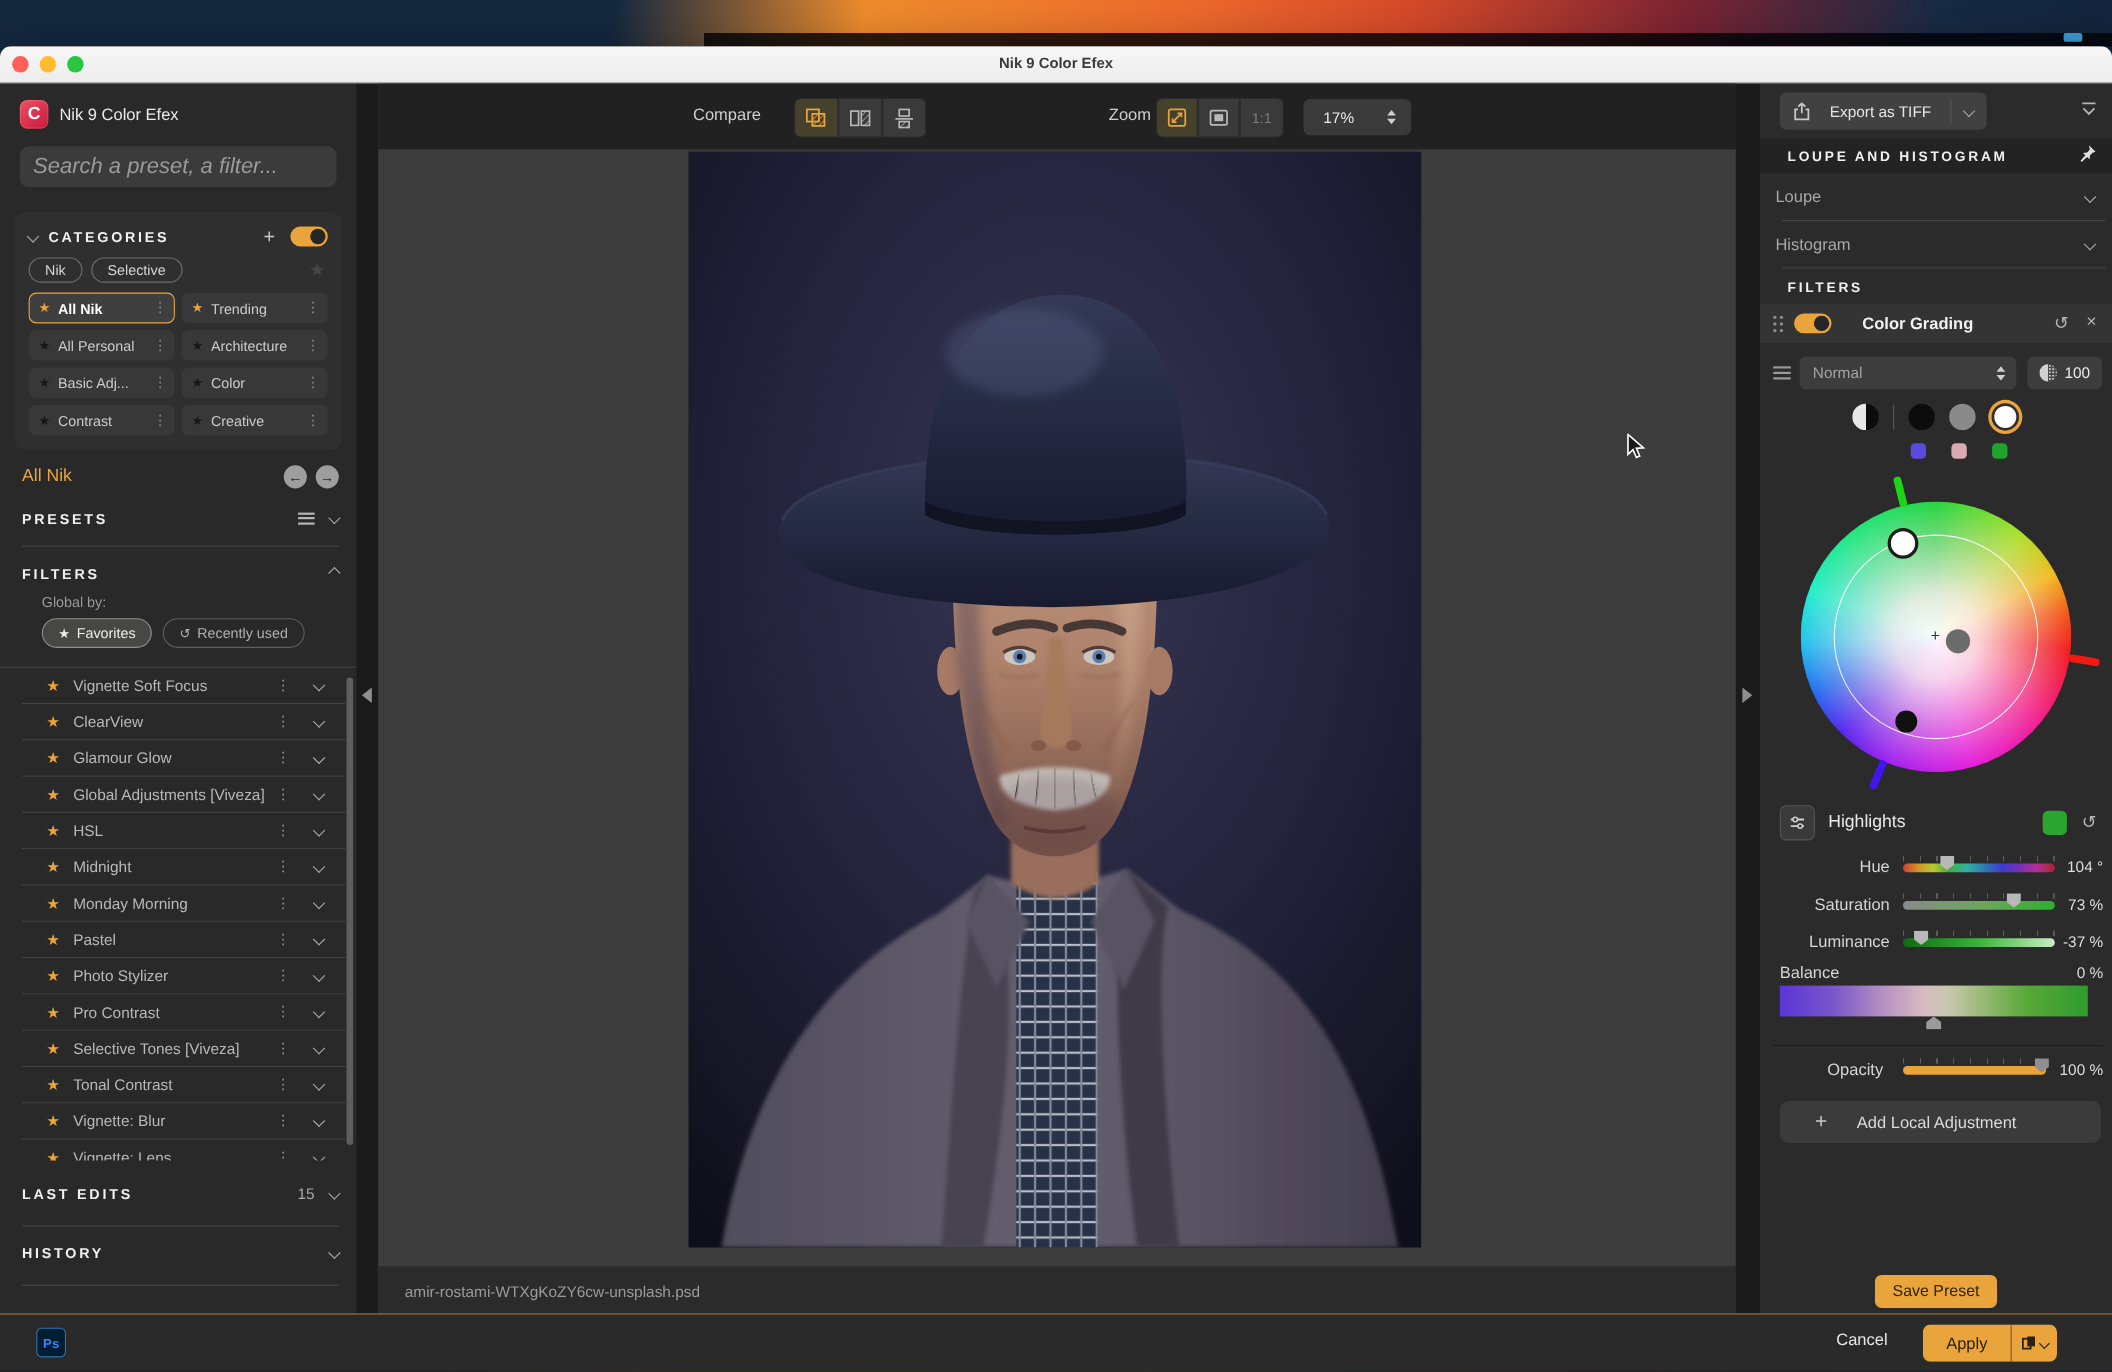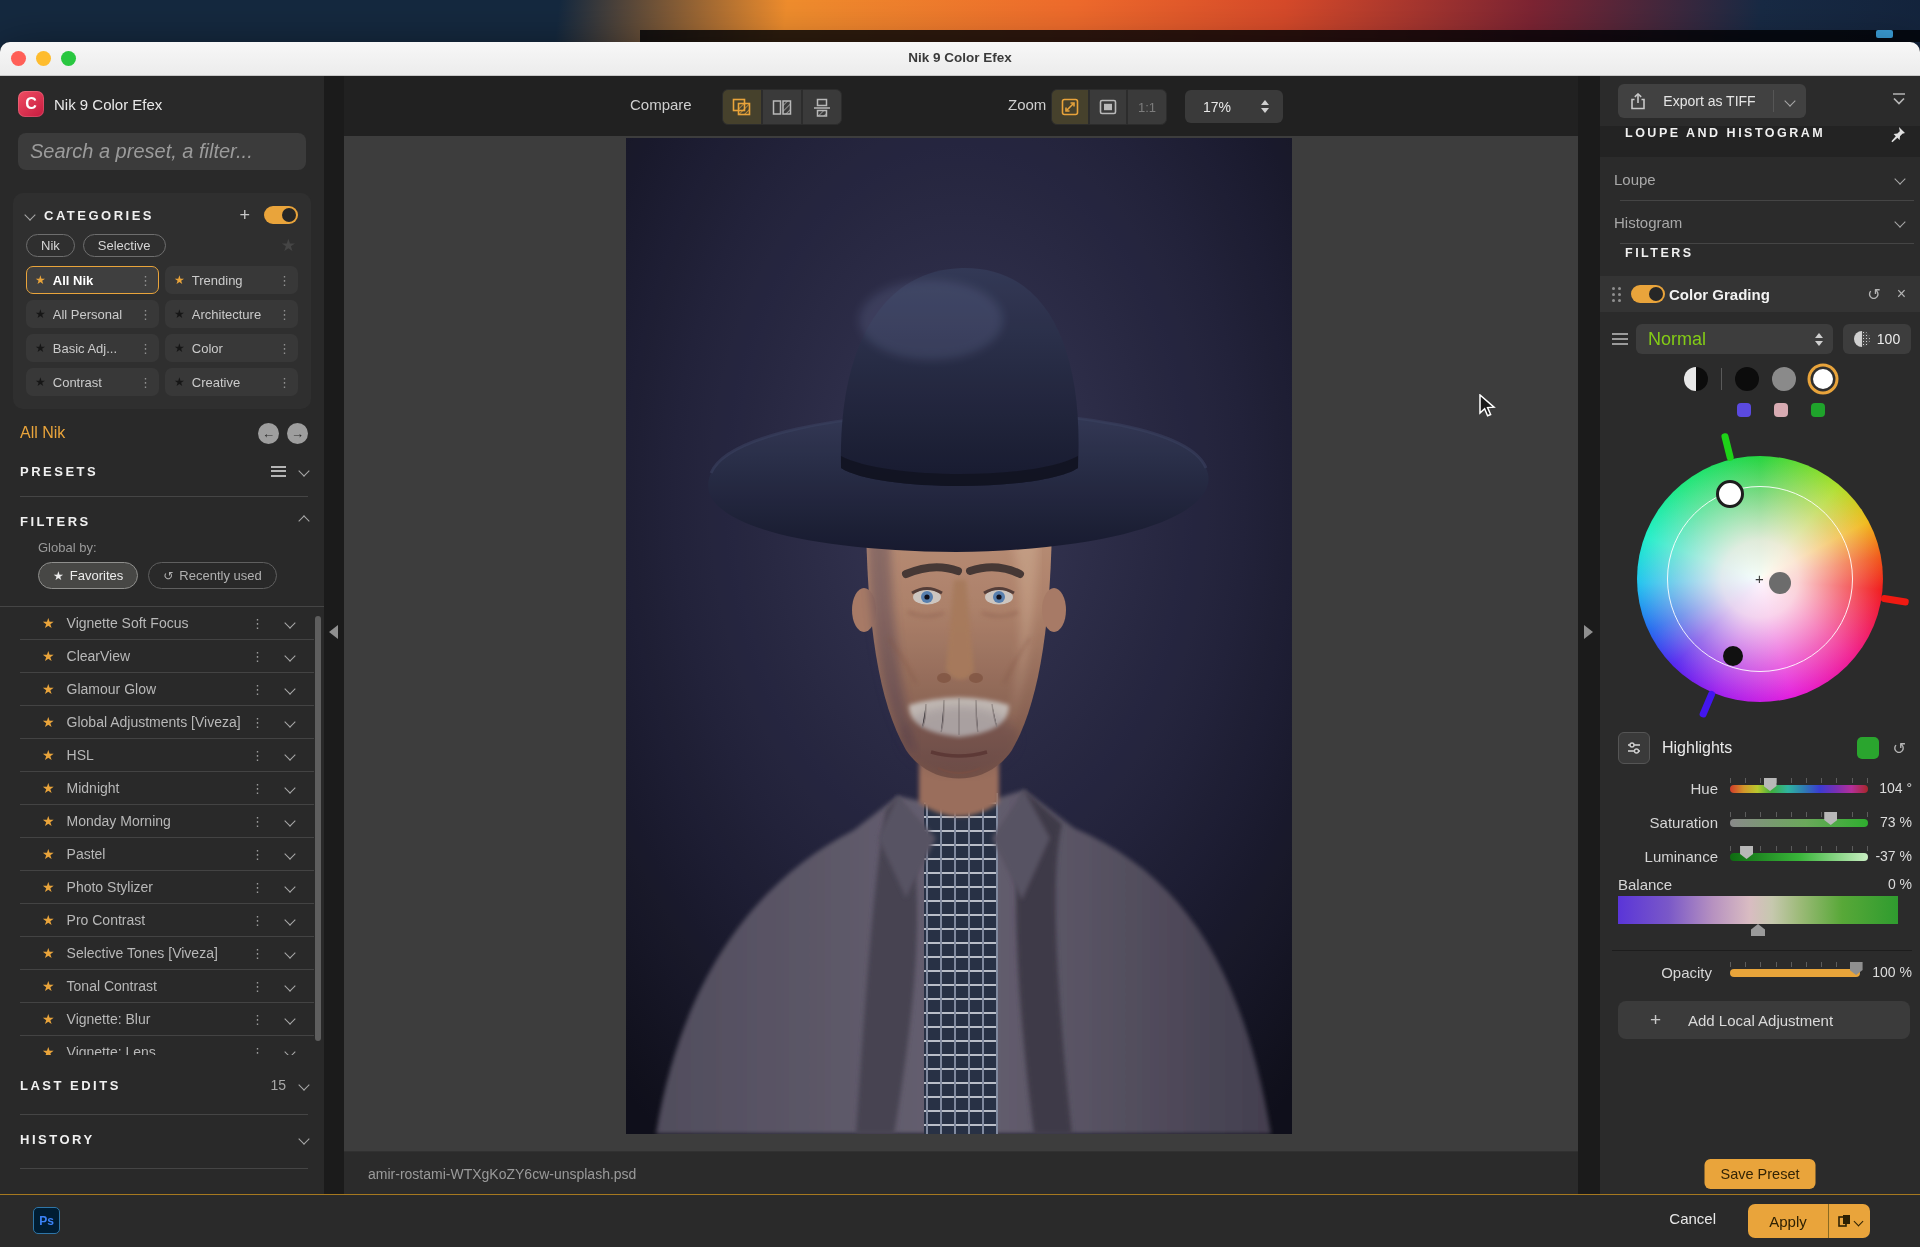--- a/index.html
+++ b/index.html
@@ -102,37 +102,37 @@
   .col-arrow{position:absolute;top:549px;width:0;height:0;}
   .col-arrow.left{left:5px;border-top:7px solid transparent;border-bottom:7px solid transparent;border-right:9px solid #8f8f8f;}
   .col-arrow.right{left:6px;border-top:7px solid transparent;border-bottom:7px solid transparent;border-left:9px solid #8f8f8f;}
   
   .export-btn{position:absolute;top:8px;left:18px;width:188px;height:34px;background:#414141;border-radius:6px;display:flex;align-items:center;}
   .export-btn .lbl{color:#e5e5e5;font-size:14px;flex:1;text-align:center;}
   .export-btn .sep{width:1px;height:22px;background:#565656;}
   .export-btn .chev{margin:0 12px;}
   .export-btn svg{margin-left:12px;}
   .collapse-all{position:absolute;top:16px;right:12px;}
-  .ph-header{position:absolute;left:0;right:0;height:31px;background:#232323;display:flex;}
+  .ph-header{position:absolute;left:0;right:0;height:31px;background:#232323;display:flex;align-items:center;}
   .ph-header .hdr{margin-left:25px;font-size:12.5px;}
   .pin{margin-left:auto;margin-right:14px;}
   .p-row{position:absolute;left:0;right:0;height:42px;display:flex;align-items:center;}
   .p-row .lbl{margin-left:14px;font-size:15px;color:#a8a8a8;}
   .p-row .chev{margin-left:auto;margin-right:16px;}
   .grad-head{position:absolute;top:200px;left:0;right:0;height:36px;background:#343434;display:flex;align-items:center;}
   .drag-dots{display:grid;grid-template-columns:3px 3px;gap:3px;margin:0 10px 0 12px;}
   .drag-dots i{width:3px;height:3px;border-radius:50%;background:#8f8f8f;}
-  .grad-title{font-size:15px;font-weight:bold;color:#f2f2f2;margin-left:4px;}
+  .grad-title{font-size:15px;font-weight:bold;color:#f2f2f2;margin-left:28px;}
   .icon-txt{color:#b5b5b5;font-size:16px;}
   .grad-head .right{margin-left:auto;display:flex;gap:16px;margin-right:14px;}
   .blend-row{position:absolute;top:248px;left:0;right:0;height:30px;display:flex;align-items:center;}
   .blend-burger{margin-left:12px;width:16px;}
   .blend-burger i{display:block;height:2px;background:#9a9a9a;margin:3px 0;}
   .select{margin-left:8px;width:197px;height:30px;background:#3d3d3d;border-radius:6px;display:flex;align-items:center;box-sizing:border-box;}
-  .select .val{color:#84cc16;font-size:18px;margin-left:12px;flex:1;}
+  .select .val{color:#a3a3a3;font-size:14px;margin-left:12px;flex:1;}
   .opacity-box{margin-left:10px;width:68px;height:30px;background:#3d3d3d;border-radius:6px;display:flex;align-items:center;justify-content:center;gap:7px;}
   .opacity-box .val{color:#ececec;font-size:14px;}
   .dither{width:16px;height:16px;border-radius:50%;overflow:hidden;display:flex;}
   .dither .a{width:50%;background:#d0d0d0;}
   .dither .b{width:50%;background-image:radial-gradient(#cfcfcf 0.8px,transparent 0.9px);background-size:3px 3px;background-color:#4a4a4a;}
   .circles-row{position:absolute;top:288px;left:0;right:0;height:30px;display:flex;align-items:center;justify-content:center;gap:13px;}
   .half-circle{width:24px;height:24px;border-radius:50%;background:linear-gradient(90deg,#e8e8e8 50%,#0c0c0c 50%);}
   .vsep{width:1px;height:22px;background:#5a5a5a;}
   .c-dot{width:24px;height:24px;border-radius:50%;}
   .c-dot.black{background:#0c0c0c;}

